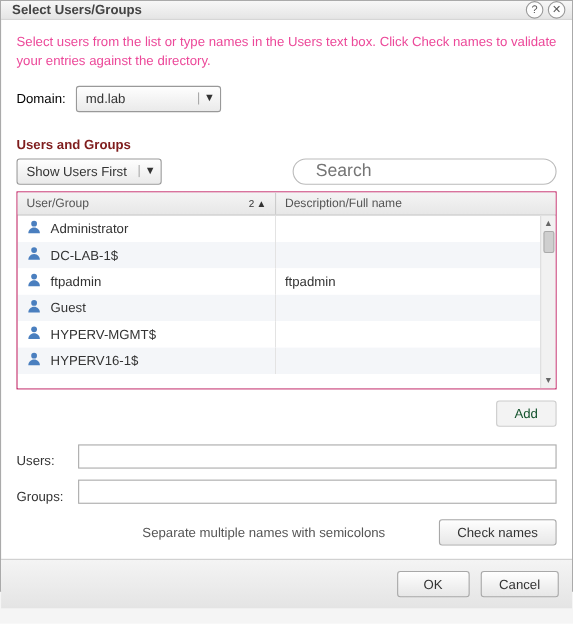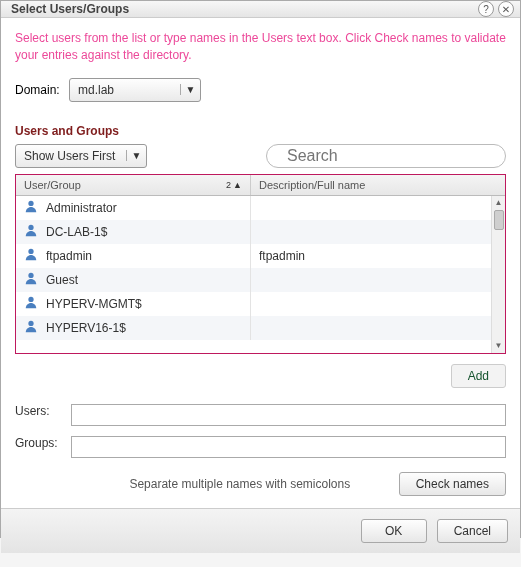--- a/index.html
+++ b/index.html
@@ -206,21 +206,21 @@
     font-size:12px;
   }
   .btn.disabled {
     color:#14532d;
     border-color:#ccc;
     background:#f3f3f3;
     cursor:default;
   }
   .formrow {
     display:flex;
-    align-items:flex-start;
+    align-items:flex-end;
     margin-bottom: 10px;
   }
   .formrow label { width:56px; }
   .formrow input[type=text] {
     flex:1;
     height:22px;
     border:1px solid #aaa;
     padding:0 6px;
     font-size:12px;
   }

